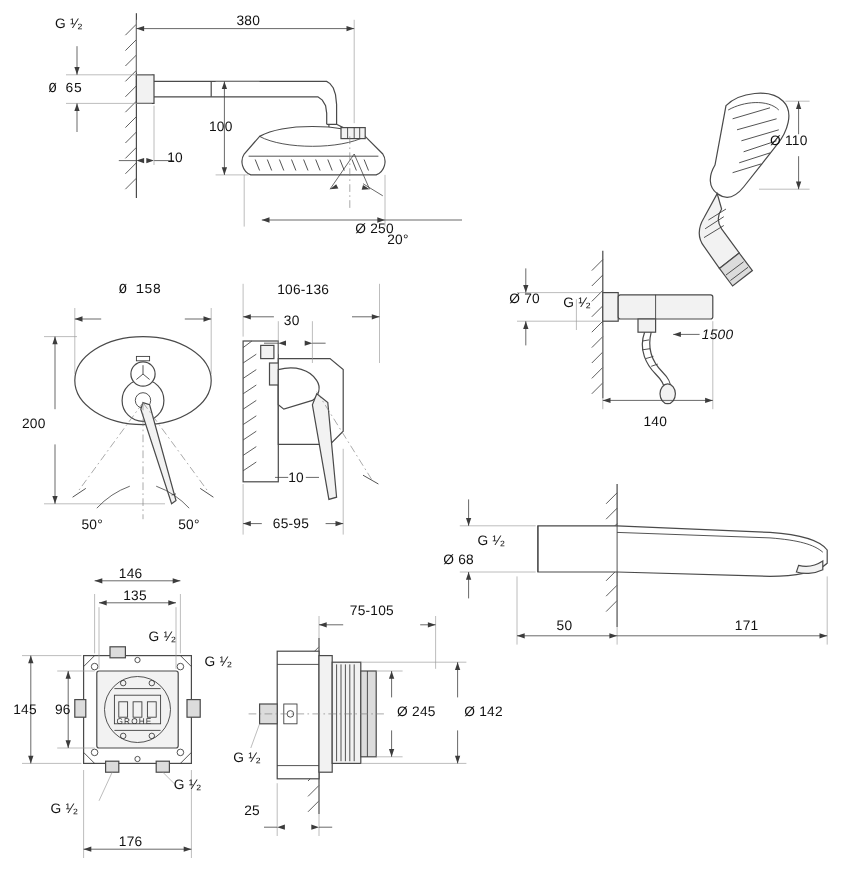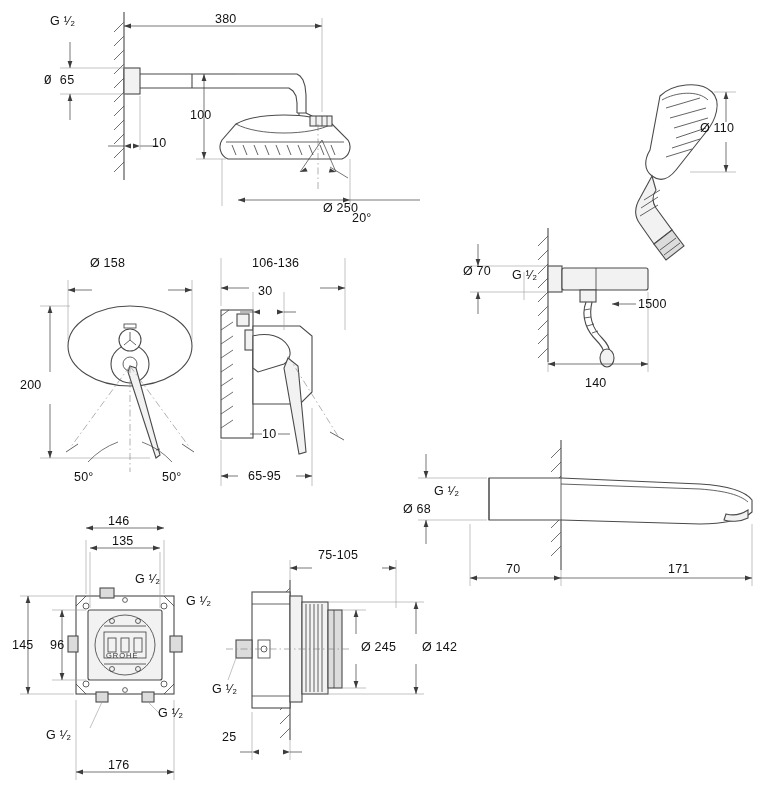--- a/index.html
+++ b/index.html
@@ -475,35 +475,35 @@
 <div class="lbl" style="left:50px;top:14px;"><span>G ¹⁄₂</span></div>
 <div class="lbl" style="left:44px;top:74px;font-family:Liberation Mono, monospace;">Ø 65</div>
 <div class="lbl" style="left:152px;top:136px;">10</div>
 <div class="lbl" style="left:190px;top:108px;">100</div>
 <div class="lbl" style="left:295px;top:201px;margin-left:28px;">Ø 250</div>
 <div class="lbl" style="left:352px;top:167px;margin-top:44px;">20°</div>
 
 <div class="lbl" style="left:700px;top:121px;">Ø 110</div>
 <div class="lbl" style="left:463px;top:264px;">Ø 70</div>
 <div class="lbl" style="left:512px;top:268px;">G ¹⁄₂</div>
-<div class="lbl" style="left:638px;top:297px;">1500</div>
+<div class="lbl" style="left:638px;top:297px;font-style:italic;">1500</div>
 <div class="lbl" style="left:585px;top:376px;">140</div>
 
-<div class="lbl" style="left:90px;top:256px;">Ø 158</div>
+<div class="lbl" style="left:108px;top:256px;font-family:Liberation Mono, monospace;">Ø 158</div>
 <div class="lbl" style="left:20px;top:378px;">200</div>
 <div class="lbl" style="left:252px;top:256px;text-align:right;">106-136</div>
 <div class="lbl" style="left:258px;top:284px;">30</div>
 <div class="lbl" style="left:262px;top:427px;">10</div>
 <div class="lbl" style="left:248px;top:469px;">65-95</div>
 <div class="lbl" style="left:74px;top:470px;">50°</div>
 <div class="lbl" style="left:162px;top:470px;">50°</div>
 
 <div class="lbl" style="left:403px;top:478px;margin-top:24px;">Ø 68</div>
 <div class="lbl" style="left:434px;top:484px;">G ¹⁄₂</div>
-<div class="lbl" style="left:506px;top:562px;">70</div>
+<div class="lbl" style="left:506px;top:562px;">50</div>
 <div class="lbl" style="left:644px;top:562px;margin-left:24px;">171</div>
 
 <div class="lbl" style="left:108px;top:514px;">146</div>
 <div class="lbl" style="left:112px;top:534px;">135</div>
 <div class="lbl" style="left:108px;top:758px;">176</div>
 <div class="lbl" style="left:12px;top:638px;">145</div>
 <div class="lbl" style="left:50px;top:638px;">96</div>
 <div class="lbl" style="left:135px;top:572px;">G ¹⁄₂</div>
 <div class="lbl" style="left:186px;top:594px;">G ¹⁄₂</div>
 <div class="lbl" style="left:46px;top:728px;">G ¹⁄₂</div>

